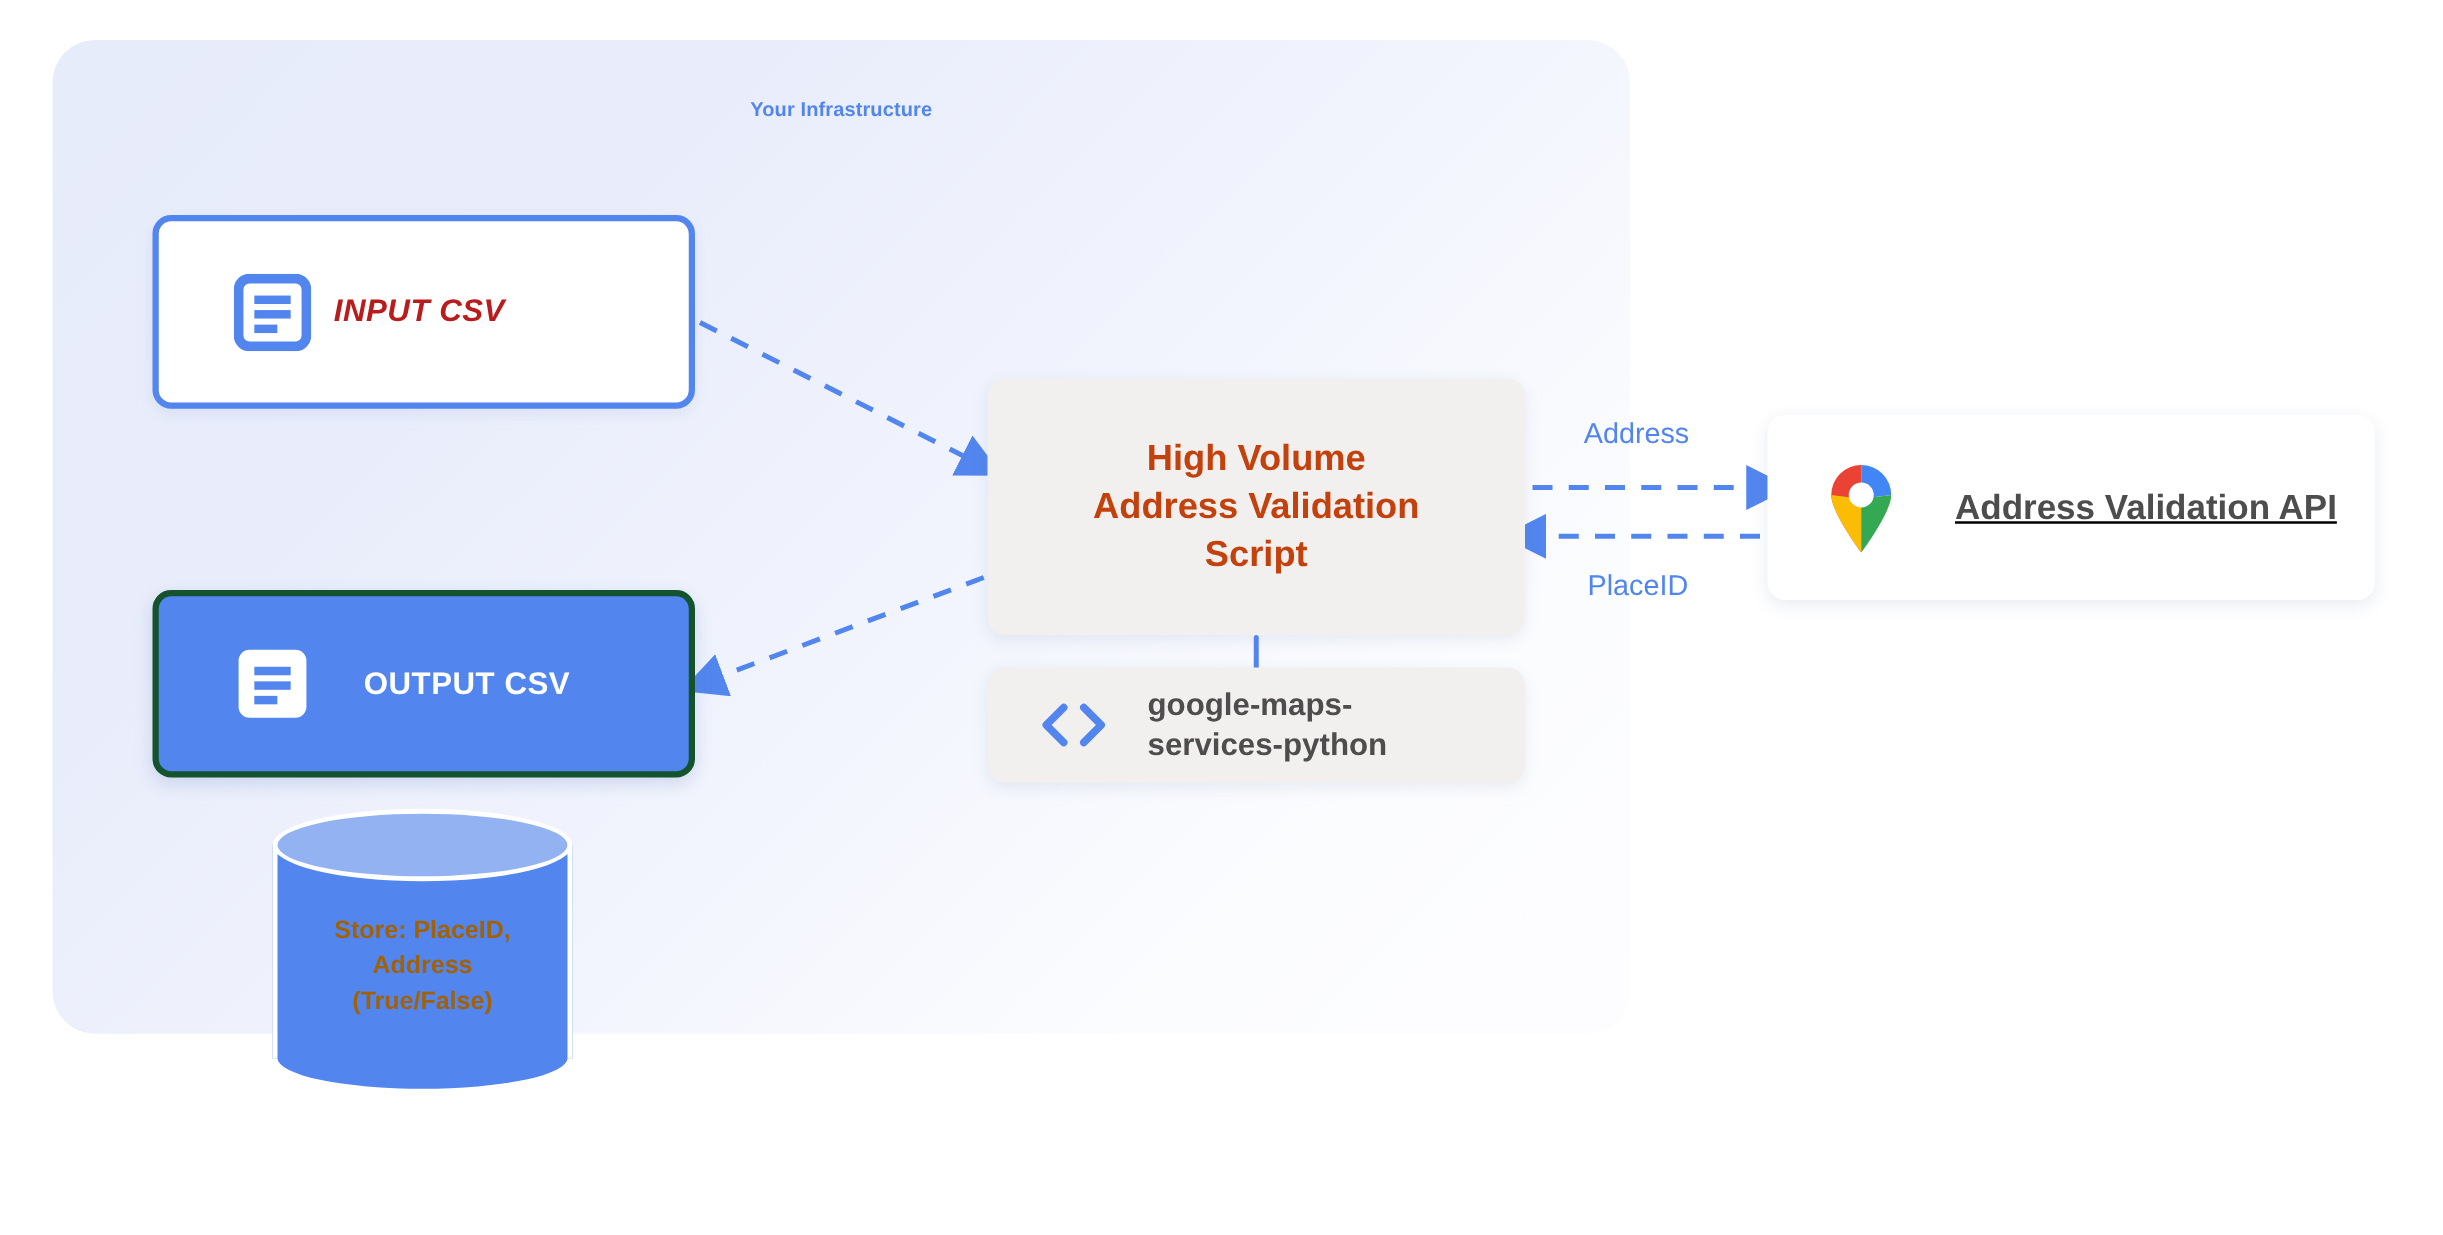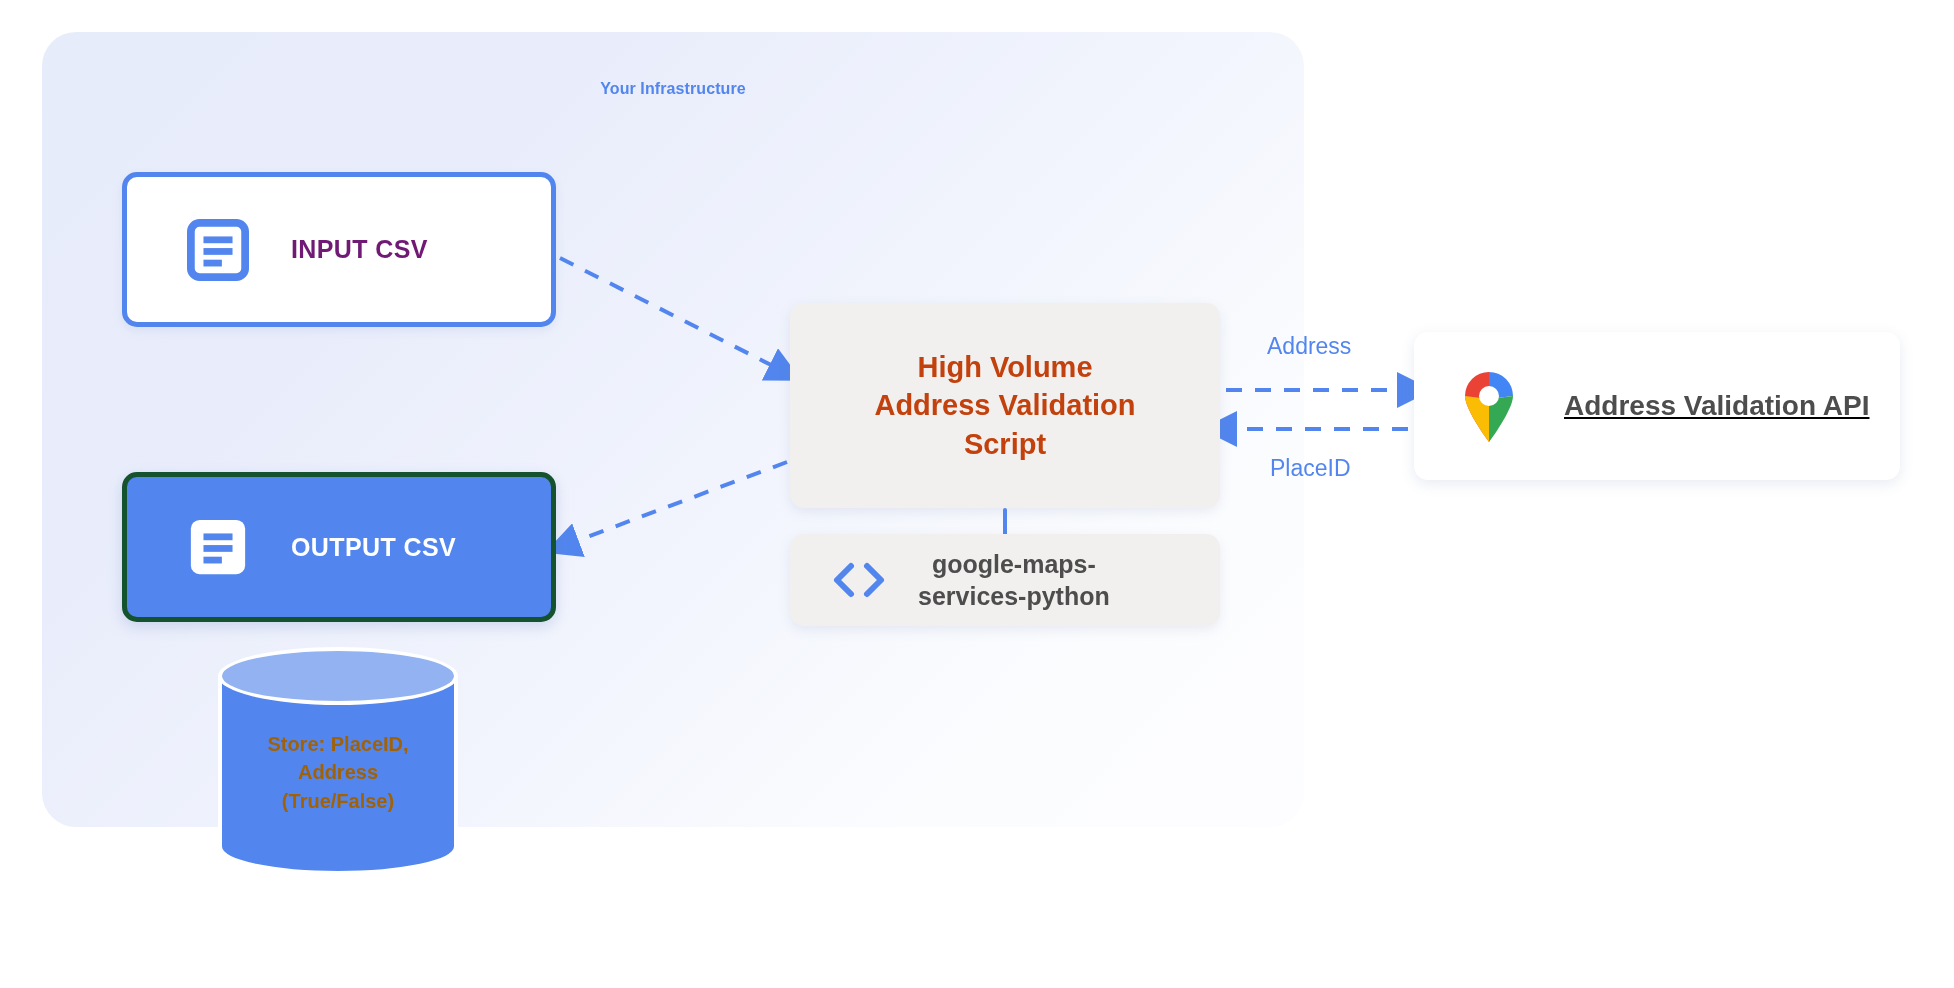--- a/index.html
+++ b/index.html
@@ -62,21 +62,21 @@
   #input-csv {
     left: 122px;
     top: 172px;
     width: 434px;
     height: 155px;
     background: #ffffff;
     border: 5px solid #5286ee;
     box-shadow: 0 4px 10px rgba(90,120,190,.10);
     padding-left: 60px;
   }
-  #input-csv .csv-label { color: #701a75; margin-left: 42px; }
+  #input-csv .csv-label { color: #b91c1c; margin-left: 18px; font-style: italic; }
 
   
   #output-csv {
     left: 122px;
     top: 472px;
     width: 434px;
     height: 150px;
     background: #5286ee;
     border: 5px solid #14532d;
     box-shadow: 0 5px 14px rgba(90,120,190,.22);
@@ -126,21 +126,20 @@
     top: 534px;
     width: 430px;
     height: 92px;
     background: #f1f0ee;
     border-radius: 14px;
     box-shadow: 0 4px 12px rgba(110,125,160,.13);
     display: flex;
     align-items: center;
     padding-left: 40px;
     box-sizing: border-box;
-    text-align: center;
   }
   #lib-name {
     color: #4d4d4d;
     font-size: 25px;
     font-weight: bold;
     line-height: 1.28;
     margin-left: 30px;
     white-space: pre-line;
   }
   .code-icon { width: 58px; height: 42px; flex: 0 0 auto; }

